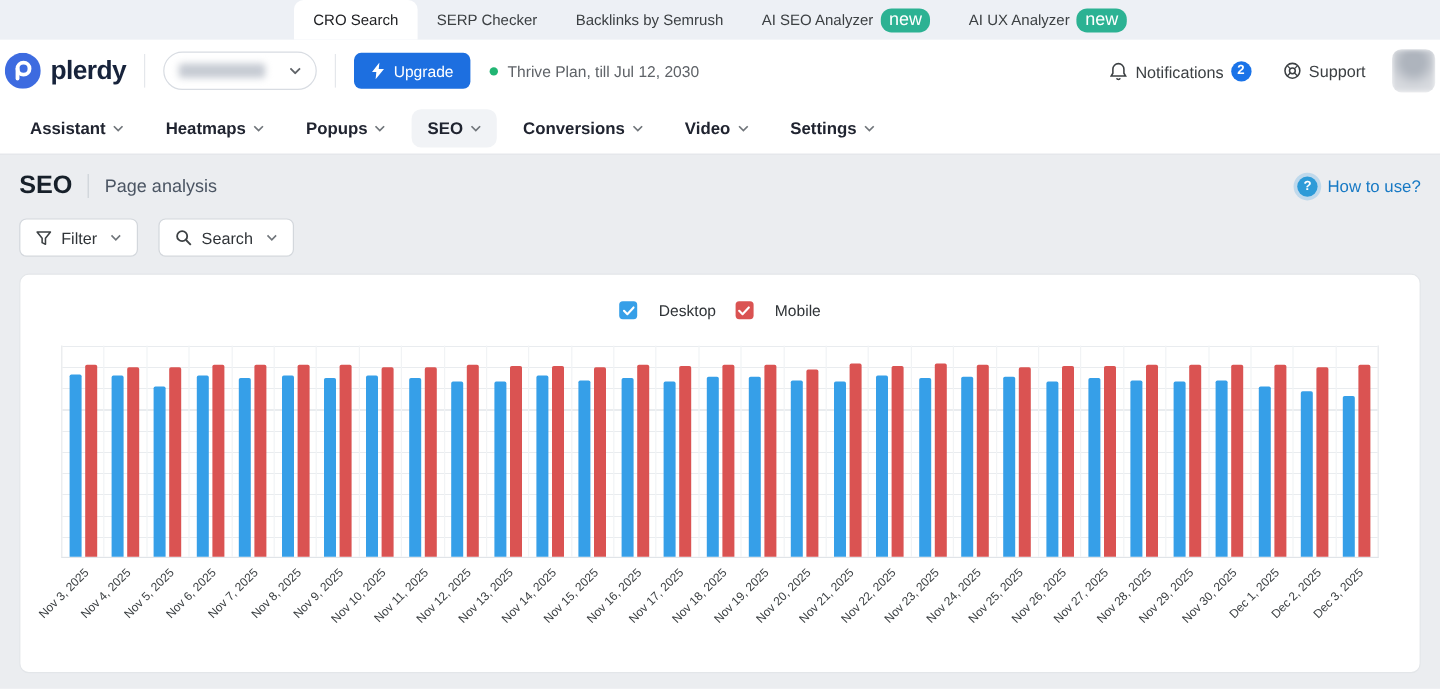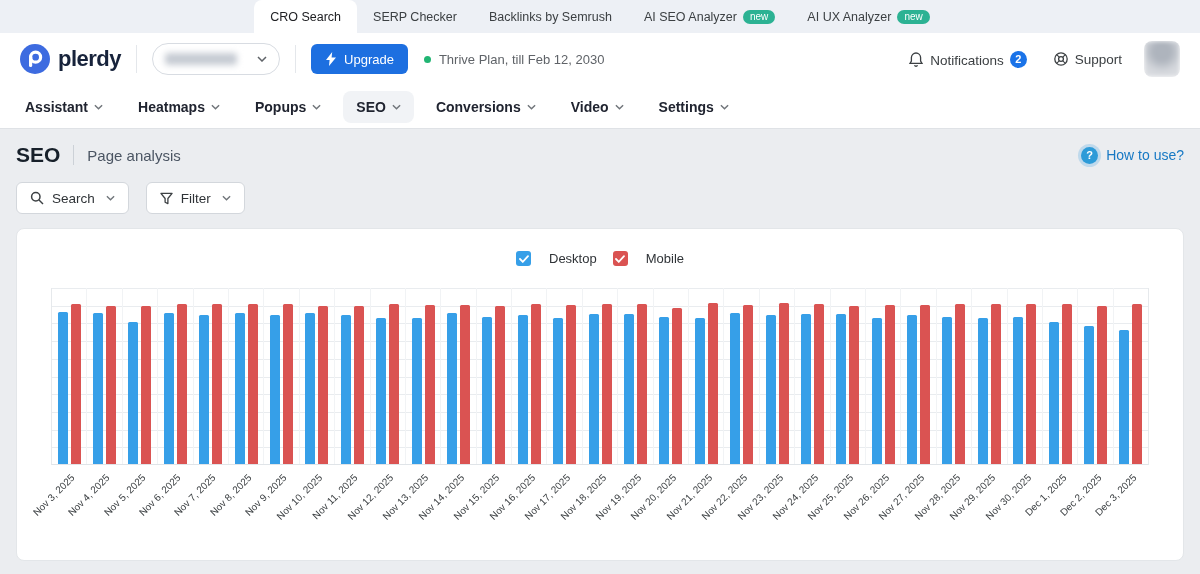--- a/index.html
+++ b/index.html
@@ -3,24 +3,24 @@
 <meta charset="utf-8">
 <style>
   * { margin:0; padding:0; box-sizing:border-box; }
   html,body { width:1200px; height:574px; overflow:hidden; }
   body { font-family:"Liberation Sans", sans-serif; background:#ebedf0; color:#202124; }
 
   
   .topbar { height:33px; background:#edf0f5; display:flex; justify-content:center; align-items:stretch; }
   .topbar .tab { display:flex; align-items:center; padding:0 16px; font-size:12.5px; color:#3c4043; cursor:pointer; }
   .topbar .tab.active { background:#fff; border-radius:8px 8px 0 0; color:#202124; }
-  .badge-new { margin-left:6px; background:#2cb293; color:#fff; font-size:10px; padding:1.5px 7px; border-radius:9px; }
+  .badge-new { margin-left:6px; background:#2cb293; color:#fff; font-size:15px; padding:1.5px 7px; border-radius:9px; }
 
   
-  .header { height:52px; background:#fff; display:flex; align-items:center; padding:0 20px; }
+  .header { height:52px; background:#fff; display:flex; align-items:center; padding:0 4px; }
   .brand { display:flex; align-items:center; gap:8px; }
   .brand-name { font-size:22px; font-weight:bold; color:#17233b; letter-spacing:-0.5px; }
   .vdiv { width:1px; height:28px; background:#e4e7eb; margin:0 15px; }
   .account-select { width:128px; height:32px; background:#fff; border:1px solid #d8dce2; border-radius:16px; display:flex; align-items:center; justify-content:space-between; padding:0 12px; cursor:pointer; }
   .blur-blob { width:72px; height:12px; background:#c6cbd3; border-radius:3px; filter:blur(3px); }
   .upgrade-btn { height:30px; background:#1d6fe0; color:#fff; border:none; border-radius:6px; display:flex; align-items:center; gap:7px; padding:0 14px; font-size:13px; font-family:inherit; cursor:pointer; }
   .plan { display:flex; align-items:center; gap:8px; margin-left:16px; font-size:13px; color:#5f6368; }
   .plan-dot { width:7px; height:7px; border-radius:50%; background:#21b573; }
   .header-spacer { flex:1; }
   .hdr-item { display:flex; align-items:flex-end; gap:6px; font-size:13.5px; color:#3c4043; cursor:pointer; margin-left:26px; }
@@ -109,21 +109,21 @@
   </div>
   <div class="vdiv"></div>
   <button class="upgrade-btn">
     <svg width="12" height="14" viewBox="0 0 12 14">
         <path d="M7.2 0 L1 8 h3.6 L4 14 L11 5.5 H6.6 Z" fill="#fff"></path>
       </svg>
     <span>Upgrade</span>
   </button>
   <div class="plan">
     <span class="plan-dot"></span>
-    <span>Thrive Plan, till Feb 12, 2030</span>
+    <span>Thrive Plan, till Jul 12, 2030</span>
   </div>
   <div class="header-spacer"></div>
   <div class="hdr-item">
     <svg width="16" height="17" viewBox="0 0 16 17">
         <path d="M8 2 a4.6 4.6 0 0 0 -4.6 4.6 V10 L2 12.4 h12 L12.6 10 V6.6 A4.6 4.6 0 0 0 8 2 Z" fill="none" stroke="#3c4043" stroke-width="1.3"></path>
         <path d="M6.5 14.2a1.6 1.6 0 0 0 3 0" fill="none" stroke="#3c4043" stroke-width="1.3"></path>
       </svg>
     <span>Notifications</span>
     <span class="notif-badge">2</span>
   </div>
@@ -192,34 +192,34 @@
     <span class="title-div"></span>
     <span class="page-subtitle">Page analysis</span>
     <span class="help-link">
       <span class="help-icon">?</span>
       <span>How to use?</span>
     </span>
   </div>
 
   <div class="toolbar">
     <button class="tool-btn">
+      <svg width="13" height="13" viewBox="0 0 14 14">
+          <path d="M1 1.5 h12 L8.5 7 V12.5 L5.5 11 V7 Z" fill="none" stroke="#3c4043" stroke-width="1.4" stroke-linejoin="round"></path>
+        </svg>
+      <span>Filter</span>
+      <svg class="chev" width="9" height="6" viewBox="0 0 10 6">
+          <path d="M1 1l4 4 4-4" fill="none" stroke="#70757a" stroke-width="1.5"></path>
+        </svg>
+    </button>
+    <button class="tool-btn">
       <svg width="14" height="14" viewBox="0 0 14 14">
           <circle cx="5.8" cy="5.8" r="4.2" fill="none" stroke="#3c4043" stroke-width="1.5"></circle>
           <path d="M9 9 L13 13" stroke="#3c4043" stroke-width="1.5"></path>
         </svg>
       <span>Search</span>
-      <svg class="chev" width="9" height="6" viewBox="0 0 10 6">
-          <path d="M1 1l4 4 4-4" fill="none" stroke="#70757a" stroke-width="1.5"></path>
-        </svg>
-    </button>
-    <button class="tool-btn">
-      <svg width="13" height="13" viewBox="0 0 14 14">
-          <path d="M1 1.5 h12 L8.5 7 V12.5 L5.5 11 V7 Z" fill="none" stroke="#3c4043" stroke-width="1.4" stroke-linejoin="round"></path>
-        </svg>
-      <span>Filter</span>
       <svg class="chev" width="9" height="6" viewBox="0 0 10 6">
           <path d="M1 1l4 4 4-4" fill="none" stroke="#70757a" stroke-width="1.5"></path>
         </svg>
     </button>
   </div>
 
   <div class="card">
     <div class="legend">
       <span class="legend-item">
         <span class="legend-check" style="background: rgb(54, 159, 232);">

